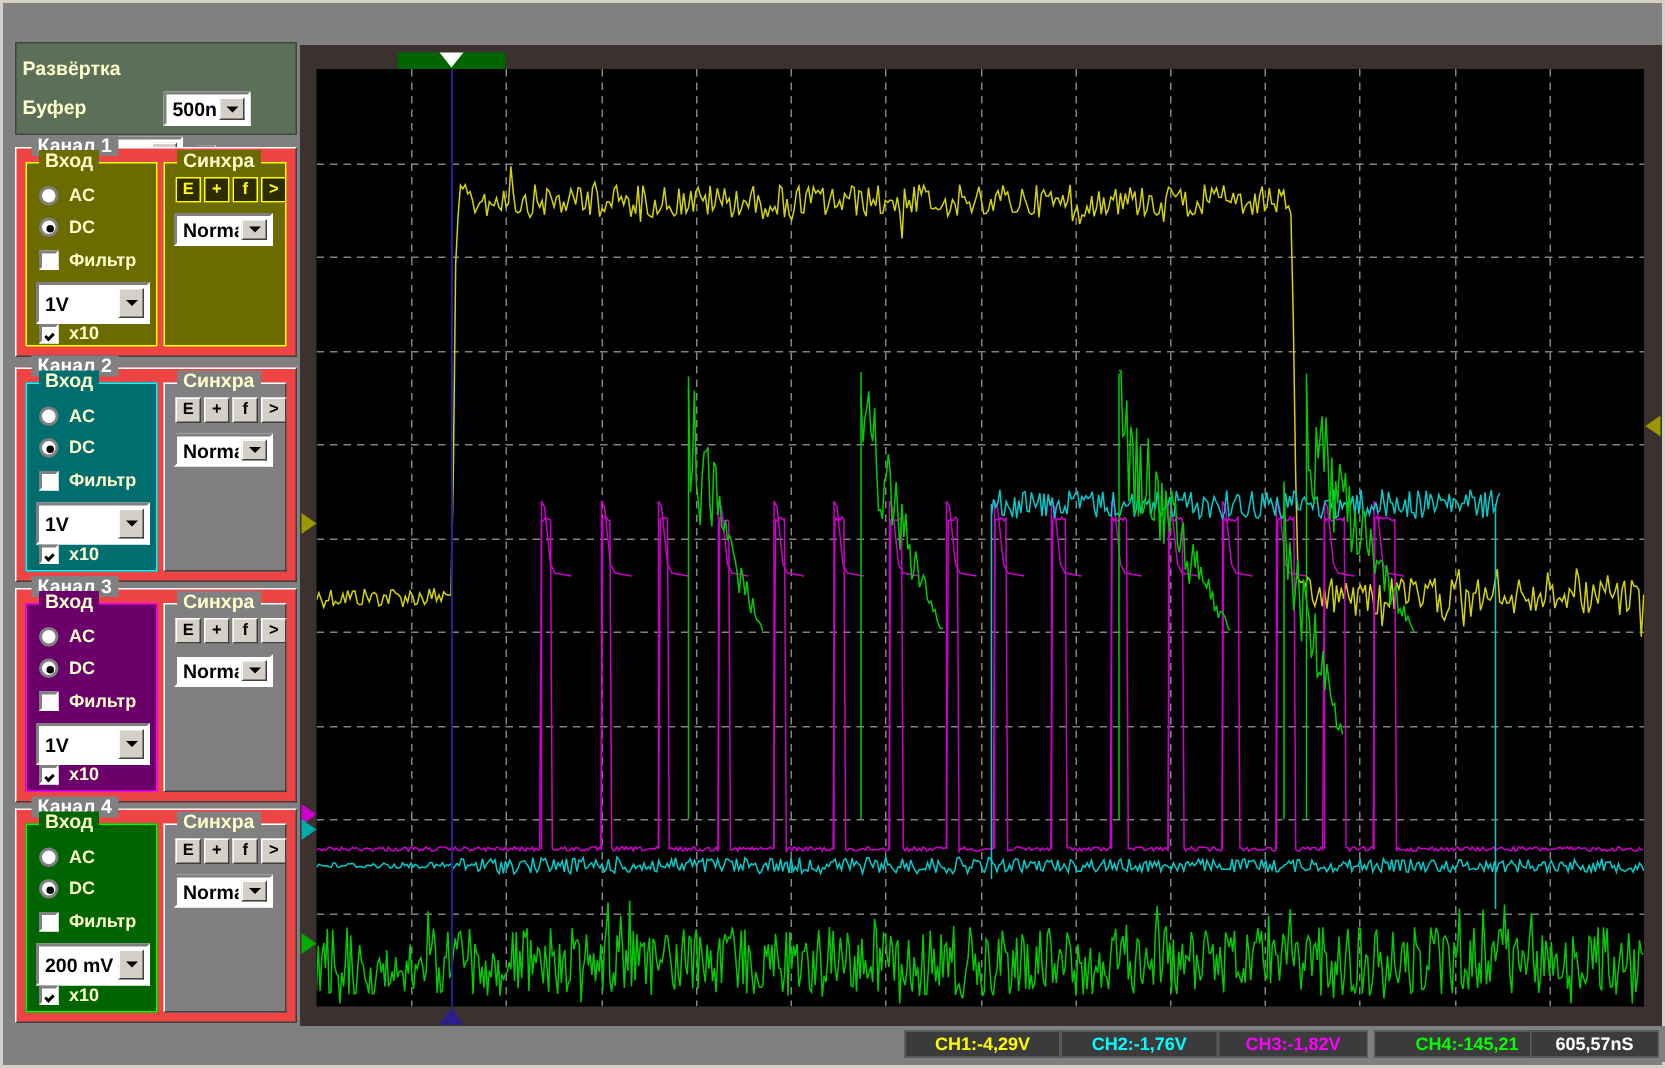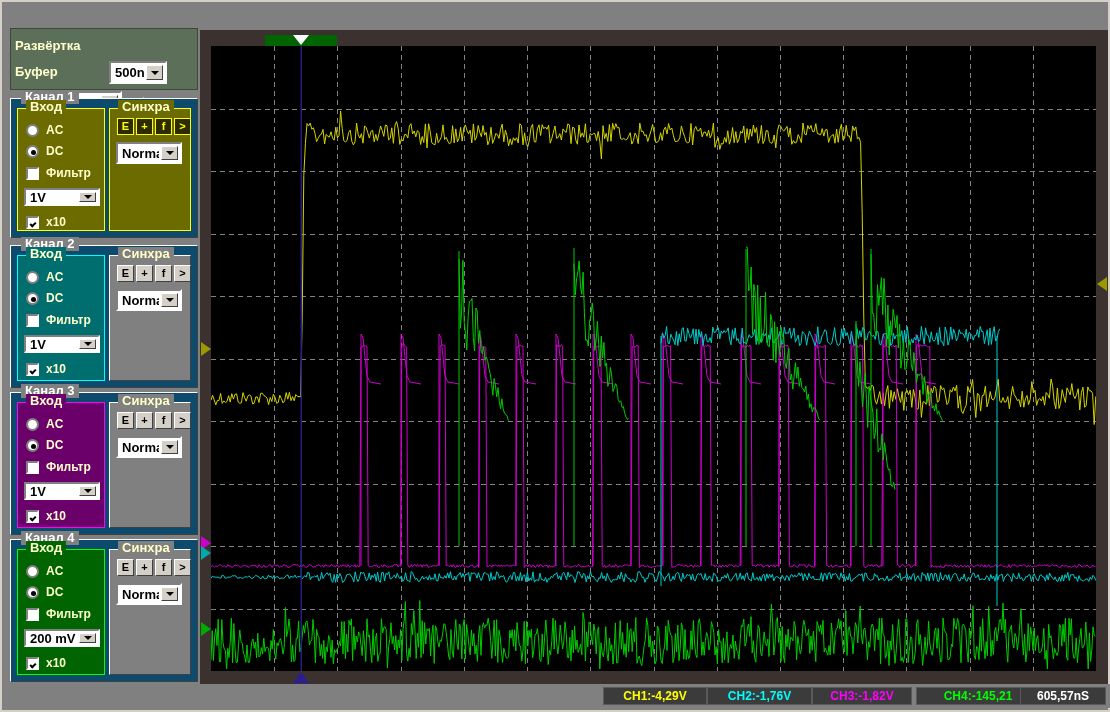--- a/index.html
+++ b/index.html
@@ -62,21 +62,21 @@
   #grid-chk{position:absolute;left:125px;top:69px;}
   #grid-lbl{position:absolute;left:144px;top:68px;}
 
   
   .chgroup{position:absolute;left:4px;width:188px;
      border:1px solid;box-sizing:border-box;}
   .grouptitle{position:absolute;top:-9px;left:10px;padding:0 4px;
      font-size:13px;font-weight:bold;line-height:14px;}
 
   
-  .ch-outer{background:#0c4a6e;border-color:#ffffff #404040 #404040 #ffffff;}
+  .ch-outer{background:#ef4444;border-color:#ffffff #404040 #404040 #ffffff;}
   .ch-outer>.grouptitle{background:#808080;color:#ffffff;}
 
   .inner-vhod{position:absolute;left:6px;top:9px;width:88px;bottom:6px;
      border:1px solid;box-sizing:border-box;}
   .inner-sync{position:absolute;right:6px;top:9px;width:82px;bottom:6px;
      border:1px solid;box-sizing:border-box;}
   .inner-title{position:absolute;top:-9px;left:8px;padding:0 4px;
      font-size:13px;font-weight:bold;line-height:14px;}
 
   .radio{width:13px;height:13px;border-radius:50%;background:#fff;
@@ -91,21 +91,21 @@
 
   .syncbtns{position:absolute;left:7px;top:9px;display:flex;gap:2px;}
   .sbtn{width:17px;height:17px;font-size:11px;font-weight:bold;
      line-height:15px;text-align:center;box-sizing:border-box;}
   .sbtn.olive{background:#2c2c00;color:#ffff00;border:1px solid #ffff00;}
   .sbtn.gray{background:#d4d0c8;color:#000;
      border-top:1px solid #fff;border-left:1px solid #fff;
      border-right:1px solid #404040;border-bottom:1px solid #404040;}
 
   .cb-sync{left:6px;top:33px;width:66px;height:22px;}
-  .cb-range{left:6px;width:76px;height:18px;justify-content:flex-end;}
+  .cb-range{left:6px;width:76px;height:28px;justify-content:flex-end;}
 
   
   #scope-outer{position:absolute;left:198px;top:28px;width:908px;height:656px;
      background:#3b3230;box-sizing:border-box;}
   #scope{position:absolute;left:11px;top:16px;width:885px;height:625px;
      background:#000000;overflow:hidden;}
   #scope svg{display:block;}
 
   
   #statusbar{position:absolute;left:2px;bottom:2px;width:1106px;height:24px;

